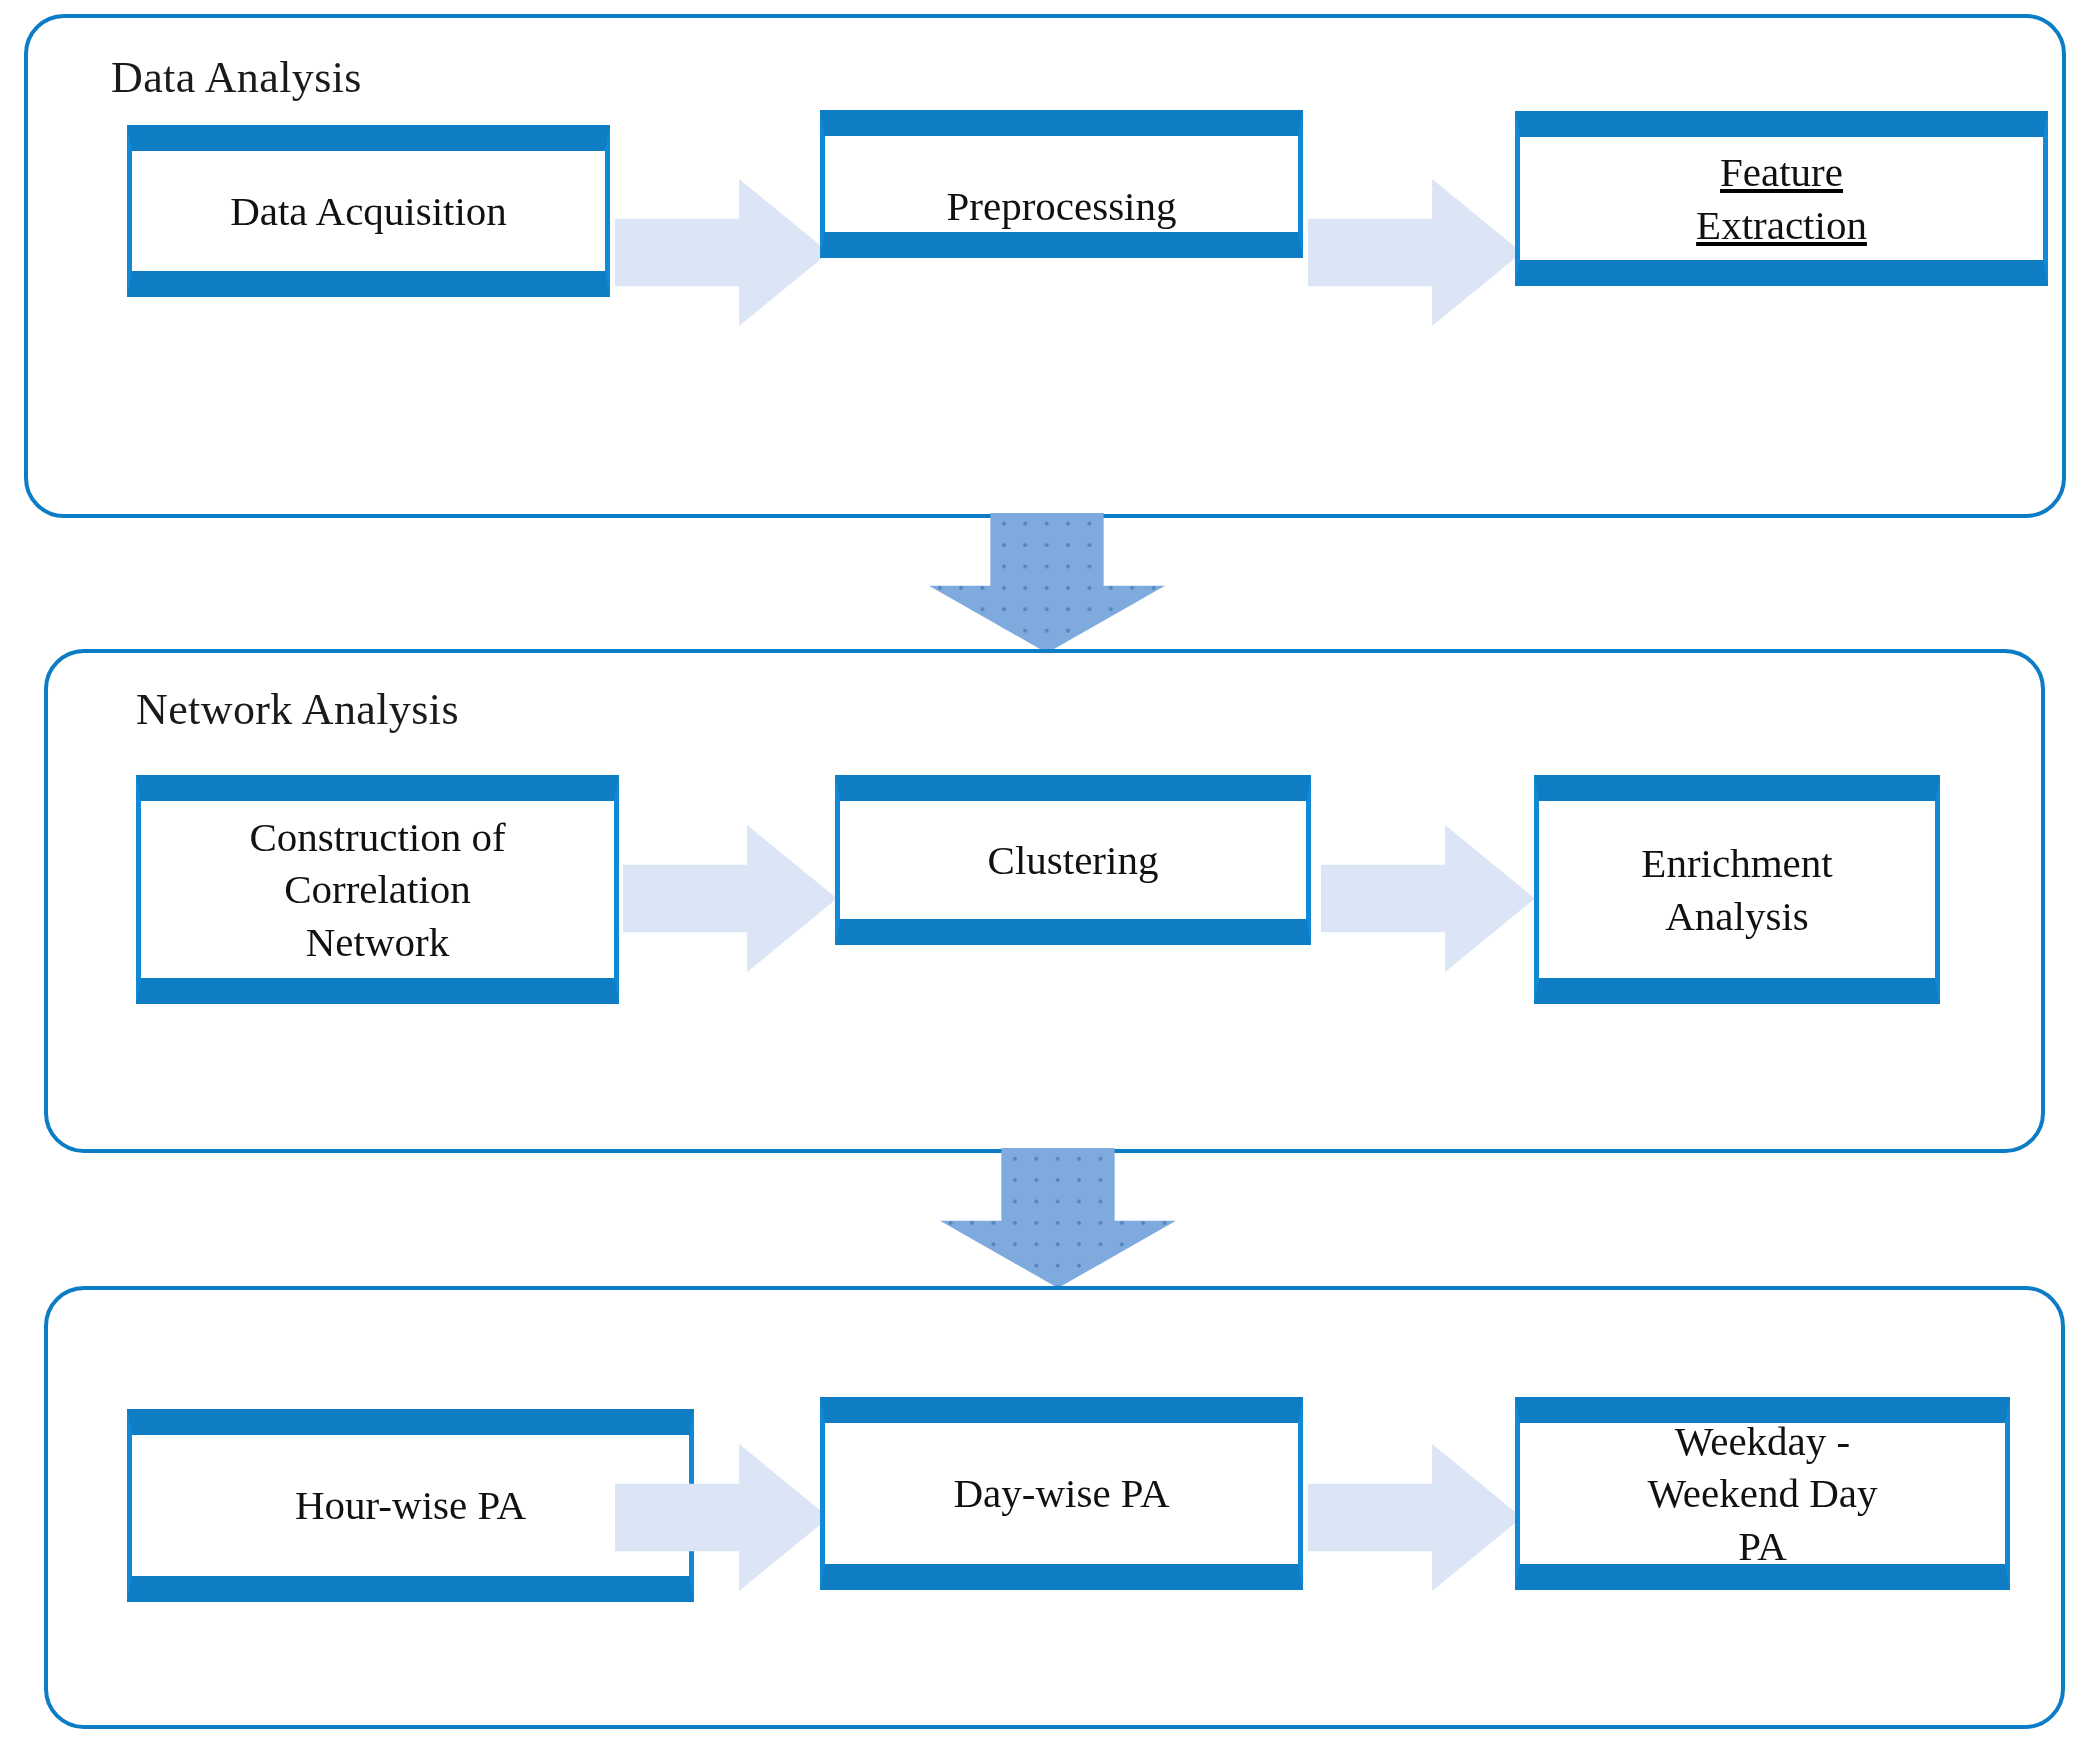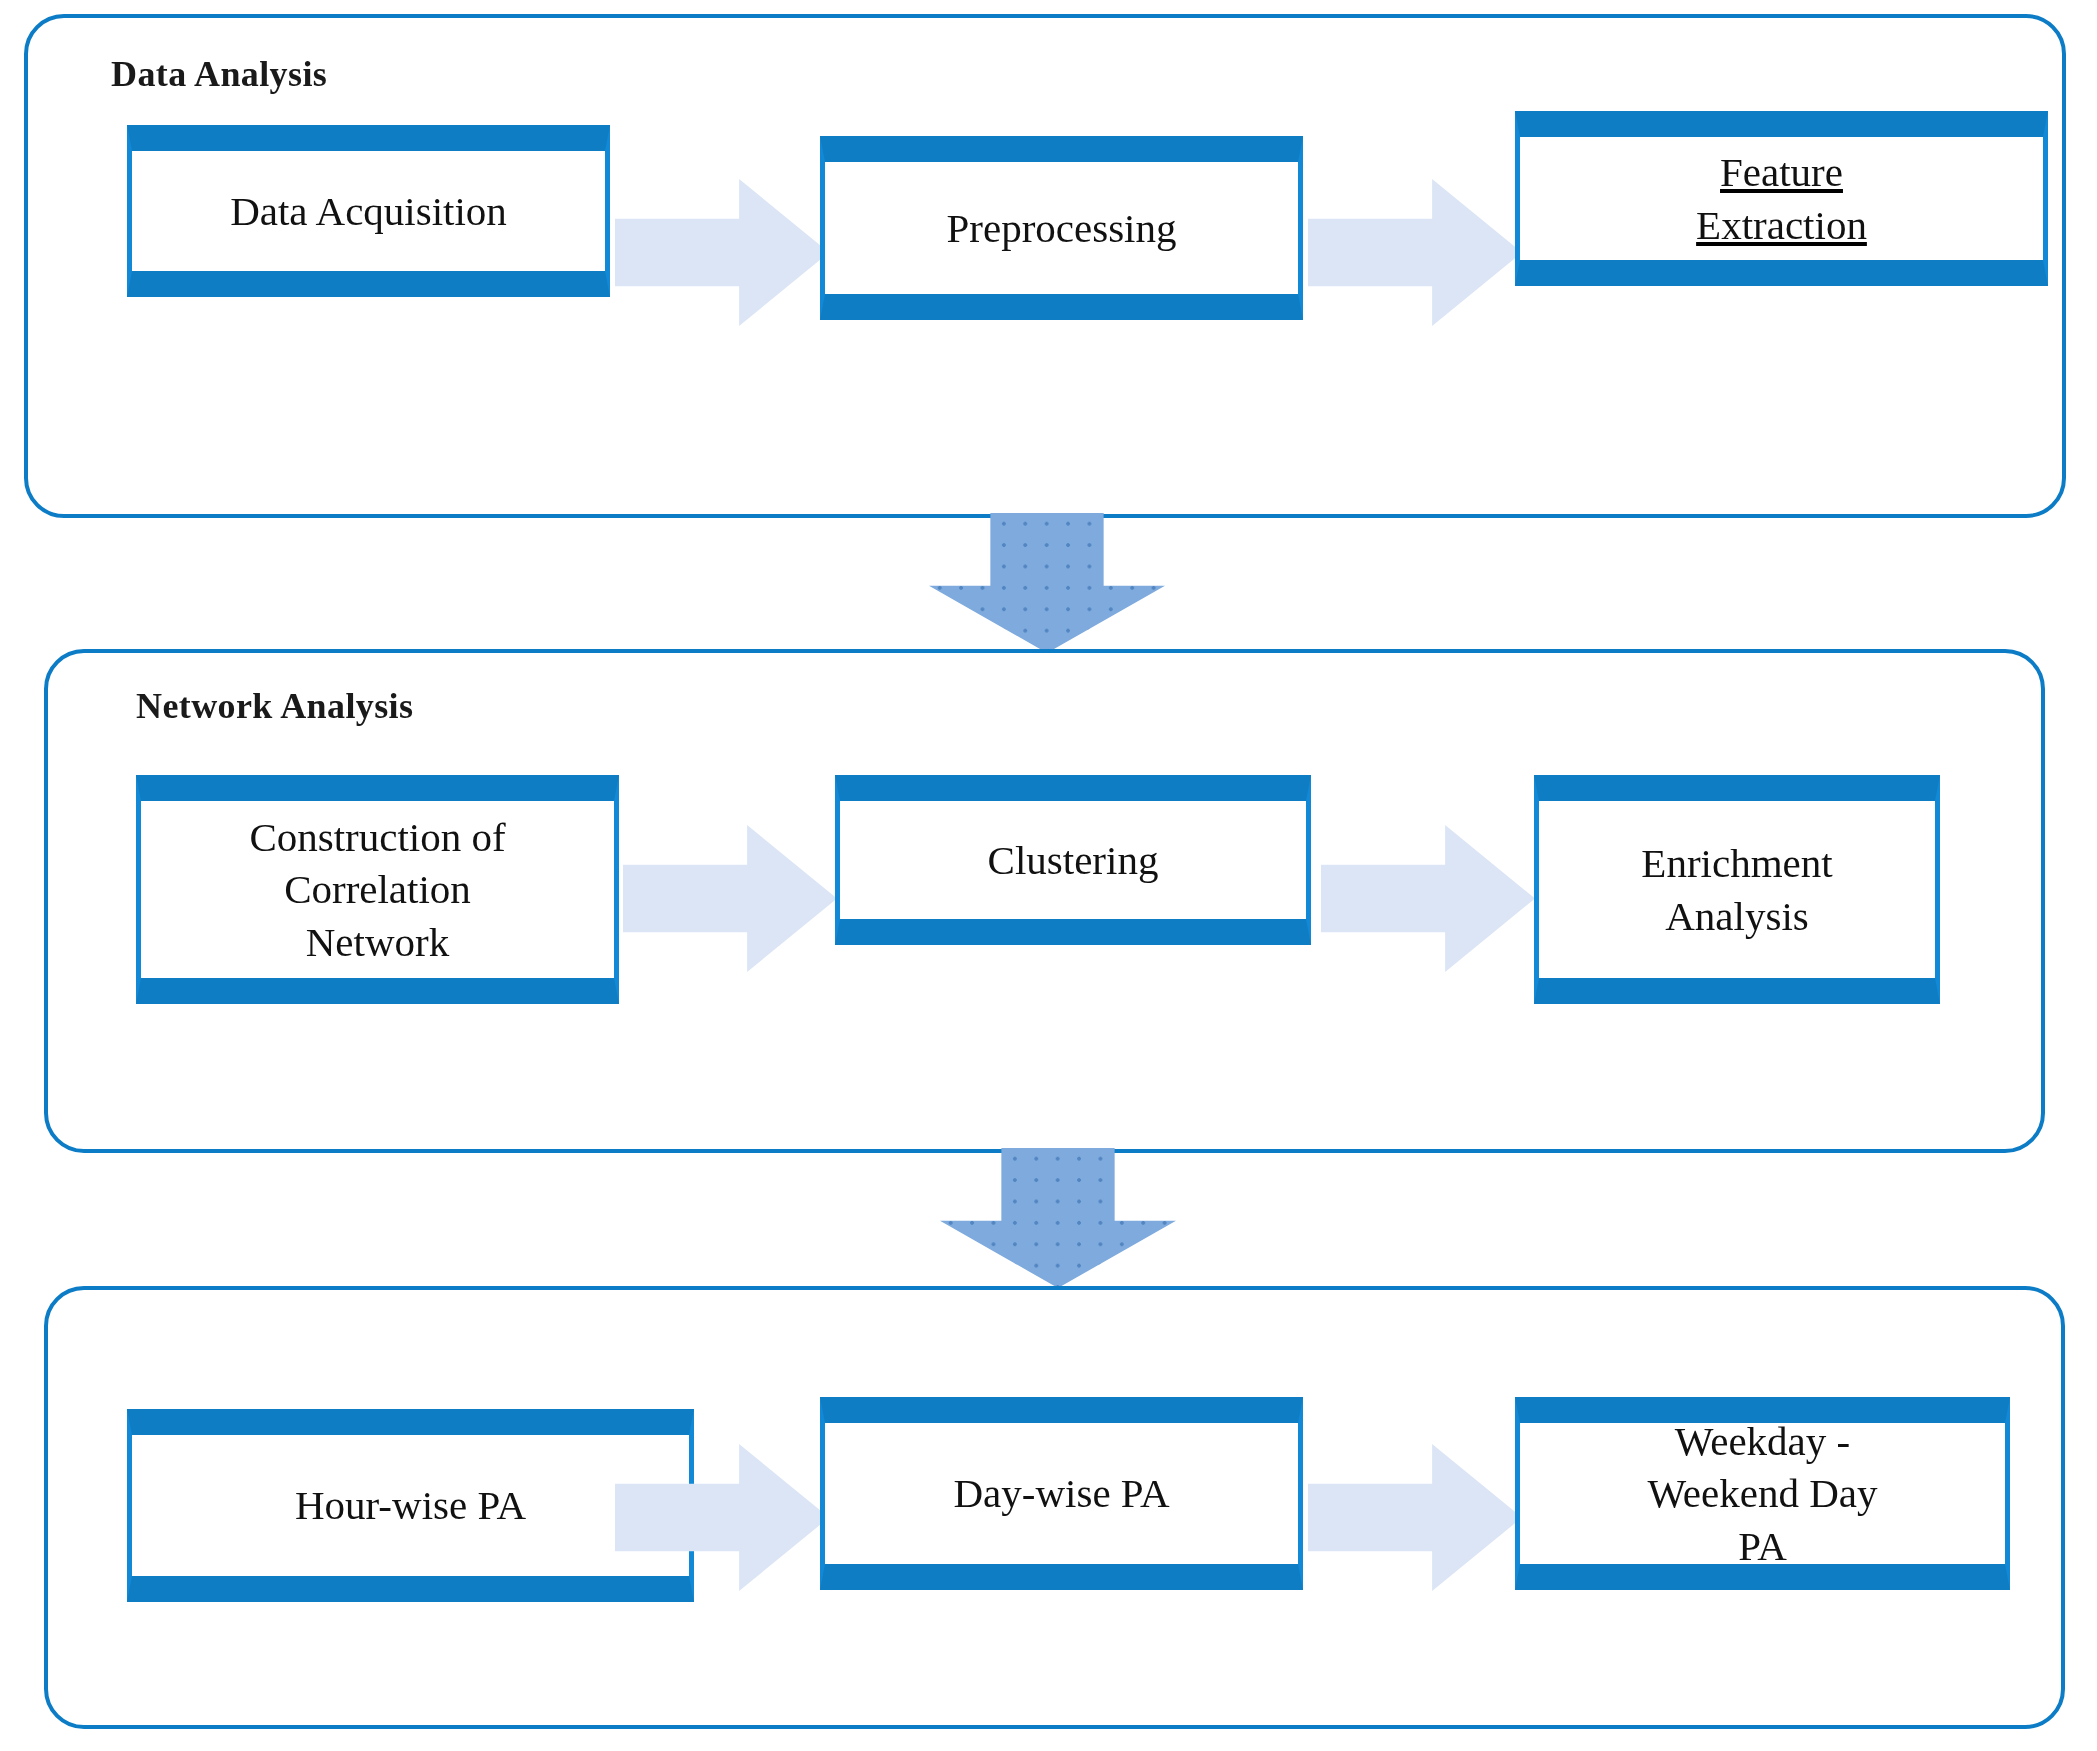--- a/index.html
+++ b/index.html
@@ -25,26 +25,25 @@
     border: 4.3px solid #0d7cc6;
     border-radius: 40px;
     background: #ffffff;
   }
   #section-data      { left: 23.6px;  top: 14.3px;   width: 2042px; height: 504px; }
   #section-network   { left: 44px;  top: 649px;  width: 2001px; height: 504px; }
   #section-pa        { left: 44px;  top: 1286px; width: 2021px; height: 443px; }
 
   .section-title {
     position: absolute;
-    font-size: 36px;
+    font-size: 44px;
     line-height: 1;
     color: #1a1a1a;
     letter-spacing: 0.4px;
     white-space: nowrap;
-    font-weight: bold;
   }
   #title-data    { left: 111px; top: 56px; }
   #title-network { left: 136px; top: 688px; }
   #title-pa      { left: 93px; top: 1319px; }
 
   
   .pbox {
     position: absolute;
     box-sizing: border-box;
     background: #ffffff;
@@ -60,21 +59,21 @@
     font-size: 41px;
     line-height: 1.28;
     color: #111111;
     text-align: center;
     white-space: pre-line;
     padding: 0 8.6px;
   }
 
   
   #box-data-acquisition  { left: 127px;  top: 125px; width: 483px; height: 172px; }
-  #box-preprocessing     { left: 820px; top: 136px; width: 483px; height: 184px; }
+  #box-preprocessing     { left: 820px; top: 110px; width: 483px; height: 148px; align-items: flex-end; }
   #box-feature-extraction{ left: 1515px; top: 111px; width: 533px; height: 175px; text-decoration: underline; }
 
   
   #box-correlation-network { left: 136px;  top: 775px; width: 483px; height: 229px; }
   #box-clustering          { left: 835px; top: 775px; width: 476px; height: 170px; }
   #box-enrichment-analysis { left: 1534px; top: 775px; width: 406px; height: 229px; }
 
   
   #box-hour-wise-pa  { left: 127px;  top: 1409px; width: 567px; height: 193px; }
   #box-day-wise-pa   { left: 820px; top: 1397px; width: 483px; height: 193px; }

